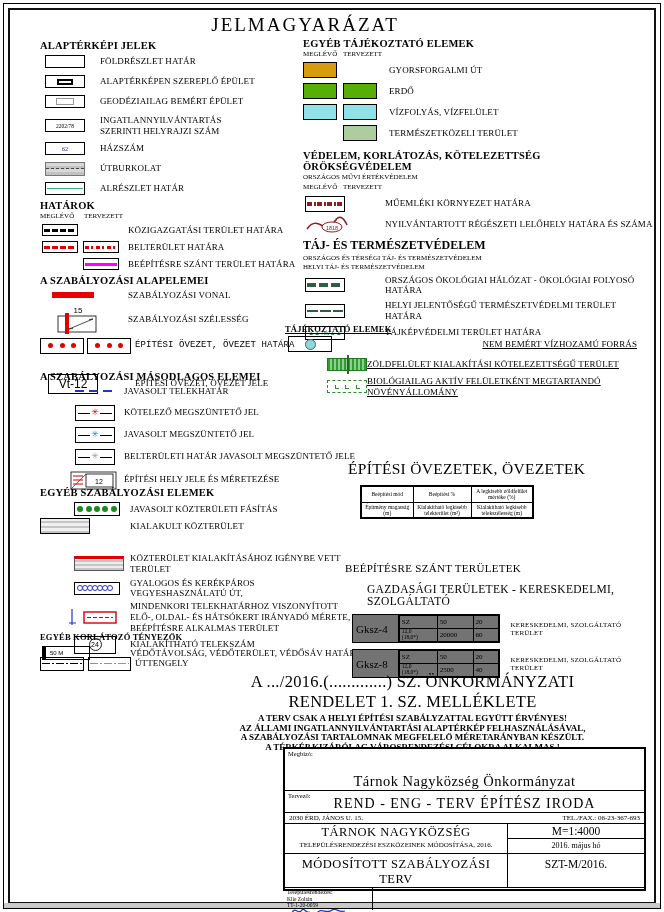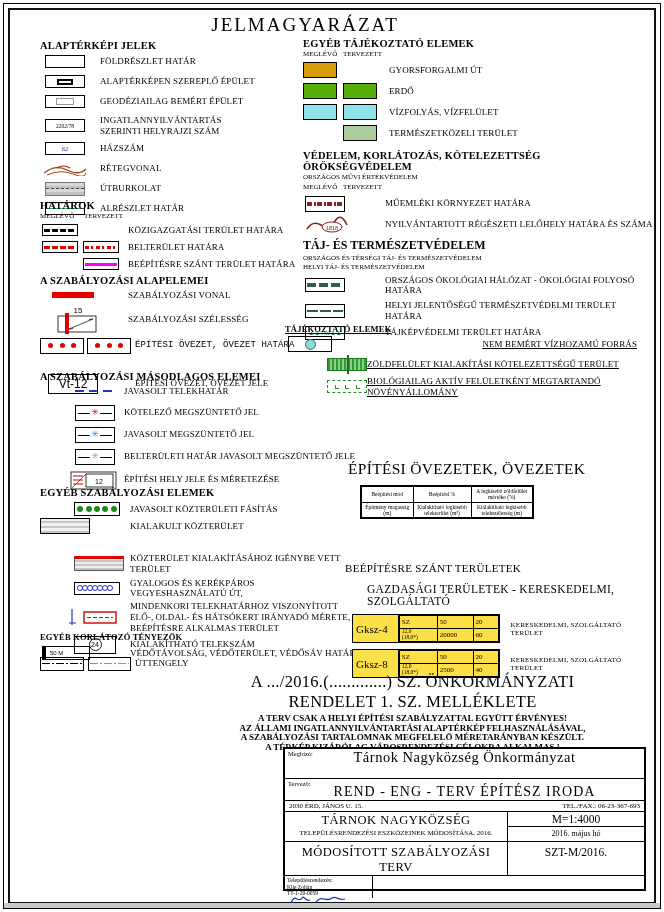--- a/index.html
+++ b/index.html
@@ -104,39 +104,39 @@
   .bio i { width:4px; height:4px; border-left:1px solid #2e8b2e; border-bottom:1px solid #2e8b2e; }
 
   .ovh { font-size:15.5px; letter-spacing:0.3px; }
   .ovtab { border-collapse:collapse; margin:7px 0 0 12px; border:2px solid #000; }
   .ovtab td { border:1px solid #000; font-size:5.5px; text-align:center; padding:1px 2px; line-height:1.15; }
   .ovc1 { width:52px; } .ovc2 { width:58px; } .ovc3 { width:62px; }
 
   .szh { font-size:11px; letter-spacing:0.3px; }
   .szsub { font-size:11.5px; margin:9px 0 7px 22px; letter-spacing:0.3px; }
   .zrow { display:flex; align-items:center; margin:0 0 6px 7px; }
-  .zone { display:flex; border:1.5px solid #000; background:#fde047; }
+  .zone { display:flex; border:1.5px solid #000; background:#737373; }
   .zcode { width:46px; border-right:1px solid #000; display:flex; align-items:center; padding-left:3px; font-size:11px; }
   .ztab { border-collapse:collapse; }
   .ztab td { border:1px solid #000; font-size:7px; padding:0 2px; height:13px; line-height:1; }
   .zc1 { width:38px; } .zc2 { width:36px; } .zc3 { width:26px; }
   .zc4 div { font-size:5.5px; line-height:1.05; }
   .zdesc { font-size:7px; margin-left:10px; letter-spacing:0.2px; }
 
   #footer { position:absolute; left:175px; width:475px; top:672px; text-align:center; }
   .f1 { font-size:16.5px; letter-spacing:0.3px; }
   .fn1 { font-size:9px; font-weight:bold; margin-top:2px; line-height:1.08; }
   .fn { font-size:9px; font-weight:bold; line-height:1.08; }
 
   #tblock { position:absolute; left:283px; top:747px; width:363px; height:144px; border:2px solid #000;
             display:flex; flex-direction:column; background:#fff; }
   .tbrow { position:relative; }
   .tb-tag { position:absolute; top:1px; left:3px; font-size:6.5px; }
   .tb1 { flex:0 0 29px; }
-  .tb1 .val { text-align:center; font-size:14.5px; padding-top:0; letter-spacing:0.5px; }
+  .tb1 .val { text-align:center; font-size:14.5px; padding-top:24px; letter-spacing:0.5px; }
   .tb2 { flex:0 0 22px; border-top:1.5px solid #000; }
   .tb2 .val { text-align:center; font-size:14px; padding-top:5px; letter-spacing:1px; }
   .tb3 { flex:0 0 11px; border-top:1.5px solid #000; display:flex; justify-content:space-between;
          align-items:center; padding:0 4px; font-size:7px; }
   .tb4 { flex:0 0 30px; border-top:1.5px solid #000; display:flex; }
   .tb4l { width:223px; border-right:1.5px solid #000; text-align:center; }
   .proj1 { font-size:12.5px; padding-top:1px; letter-spacing:0.5px; }
   .proj2 { font-size:7px; margin-top:1px; }
   .tb4r { flex:1; display:flex; flex-direction:column; }
   .scale { height:15px; border-bottom:1px solid #000; text-align:center; font-size:11.5px; padding-top:1px; }
@@ -190,30 +190,20 @@
       <div class="lbl">INGATLANNYILVÁNTARTÁS
 SZERINTI HELYRAJZI SZÁM</div>
     </div>
     <div class="it" style="margin-bottom:7px;">
       <div class="sa" style="width:60px;padding-left:5px;">
           <div class="bx s40 c t6 blue">62</div>
         </div>
       <div class="lbl">HÁZSZÁM</div>
     </div>
     <div class="it" style="margin-bottom:6px;">
-      <div class="sa" style="width:60px;padding-left:3px;">
-        <svg width="44" height="14">
-          <path d="M1,11 Q 12,2 24,8 T 43,7" stroke="#9c4a1e" fill="none" stroke-width="1.3"></path>
-          <path d="M4,13 Q 18,7 30,12 T 43,11" stroke="#9c4a1e" fill="none" stroke-width="1"></path>
-          <path d="M14,6 Q 20,2 27,6" stroke="#b02020" fill="none" stroke-width="1.2"></path>
-        </svg>
-      </div>
-      <div class="lbl">RÉTEGVONAL</div>
-    </div>
-    <div class="it" style="margin-bottom:6px;">
       <div class="sa" style="width:60px;padding-left:5px;">
           <div class="utburk">
             <i></i>
           </div>
         </div>
       <div class="lbl">ÚTBURKOLAT</div>
     </div>
     <div class="it">
       <div class="sa" style="width:60px;padding-left:5px;">
           <div class="bx s40 c">

